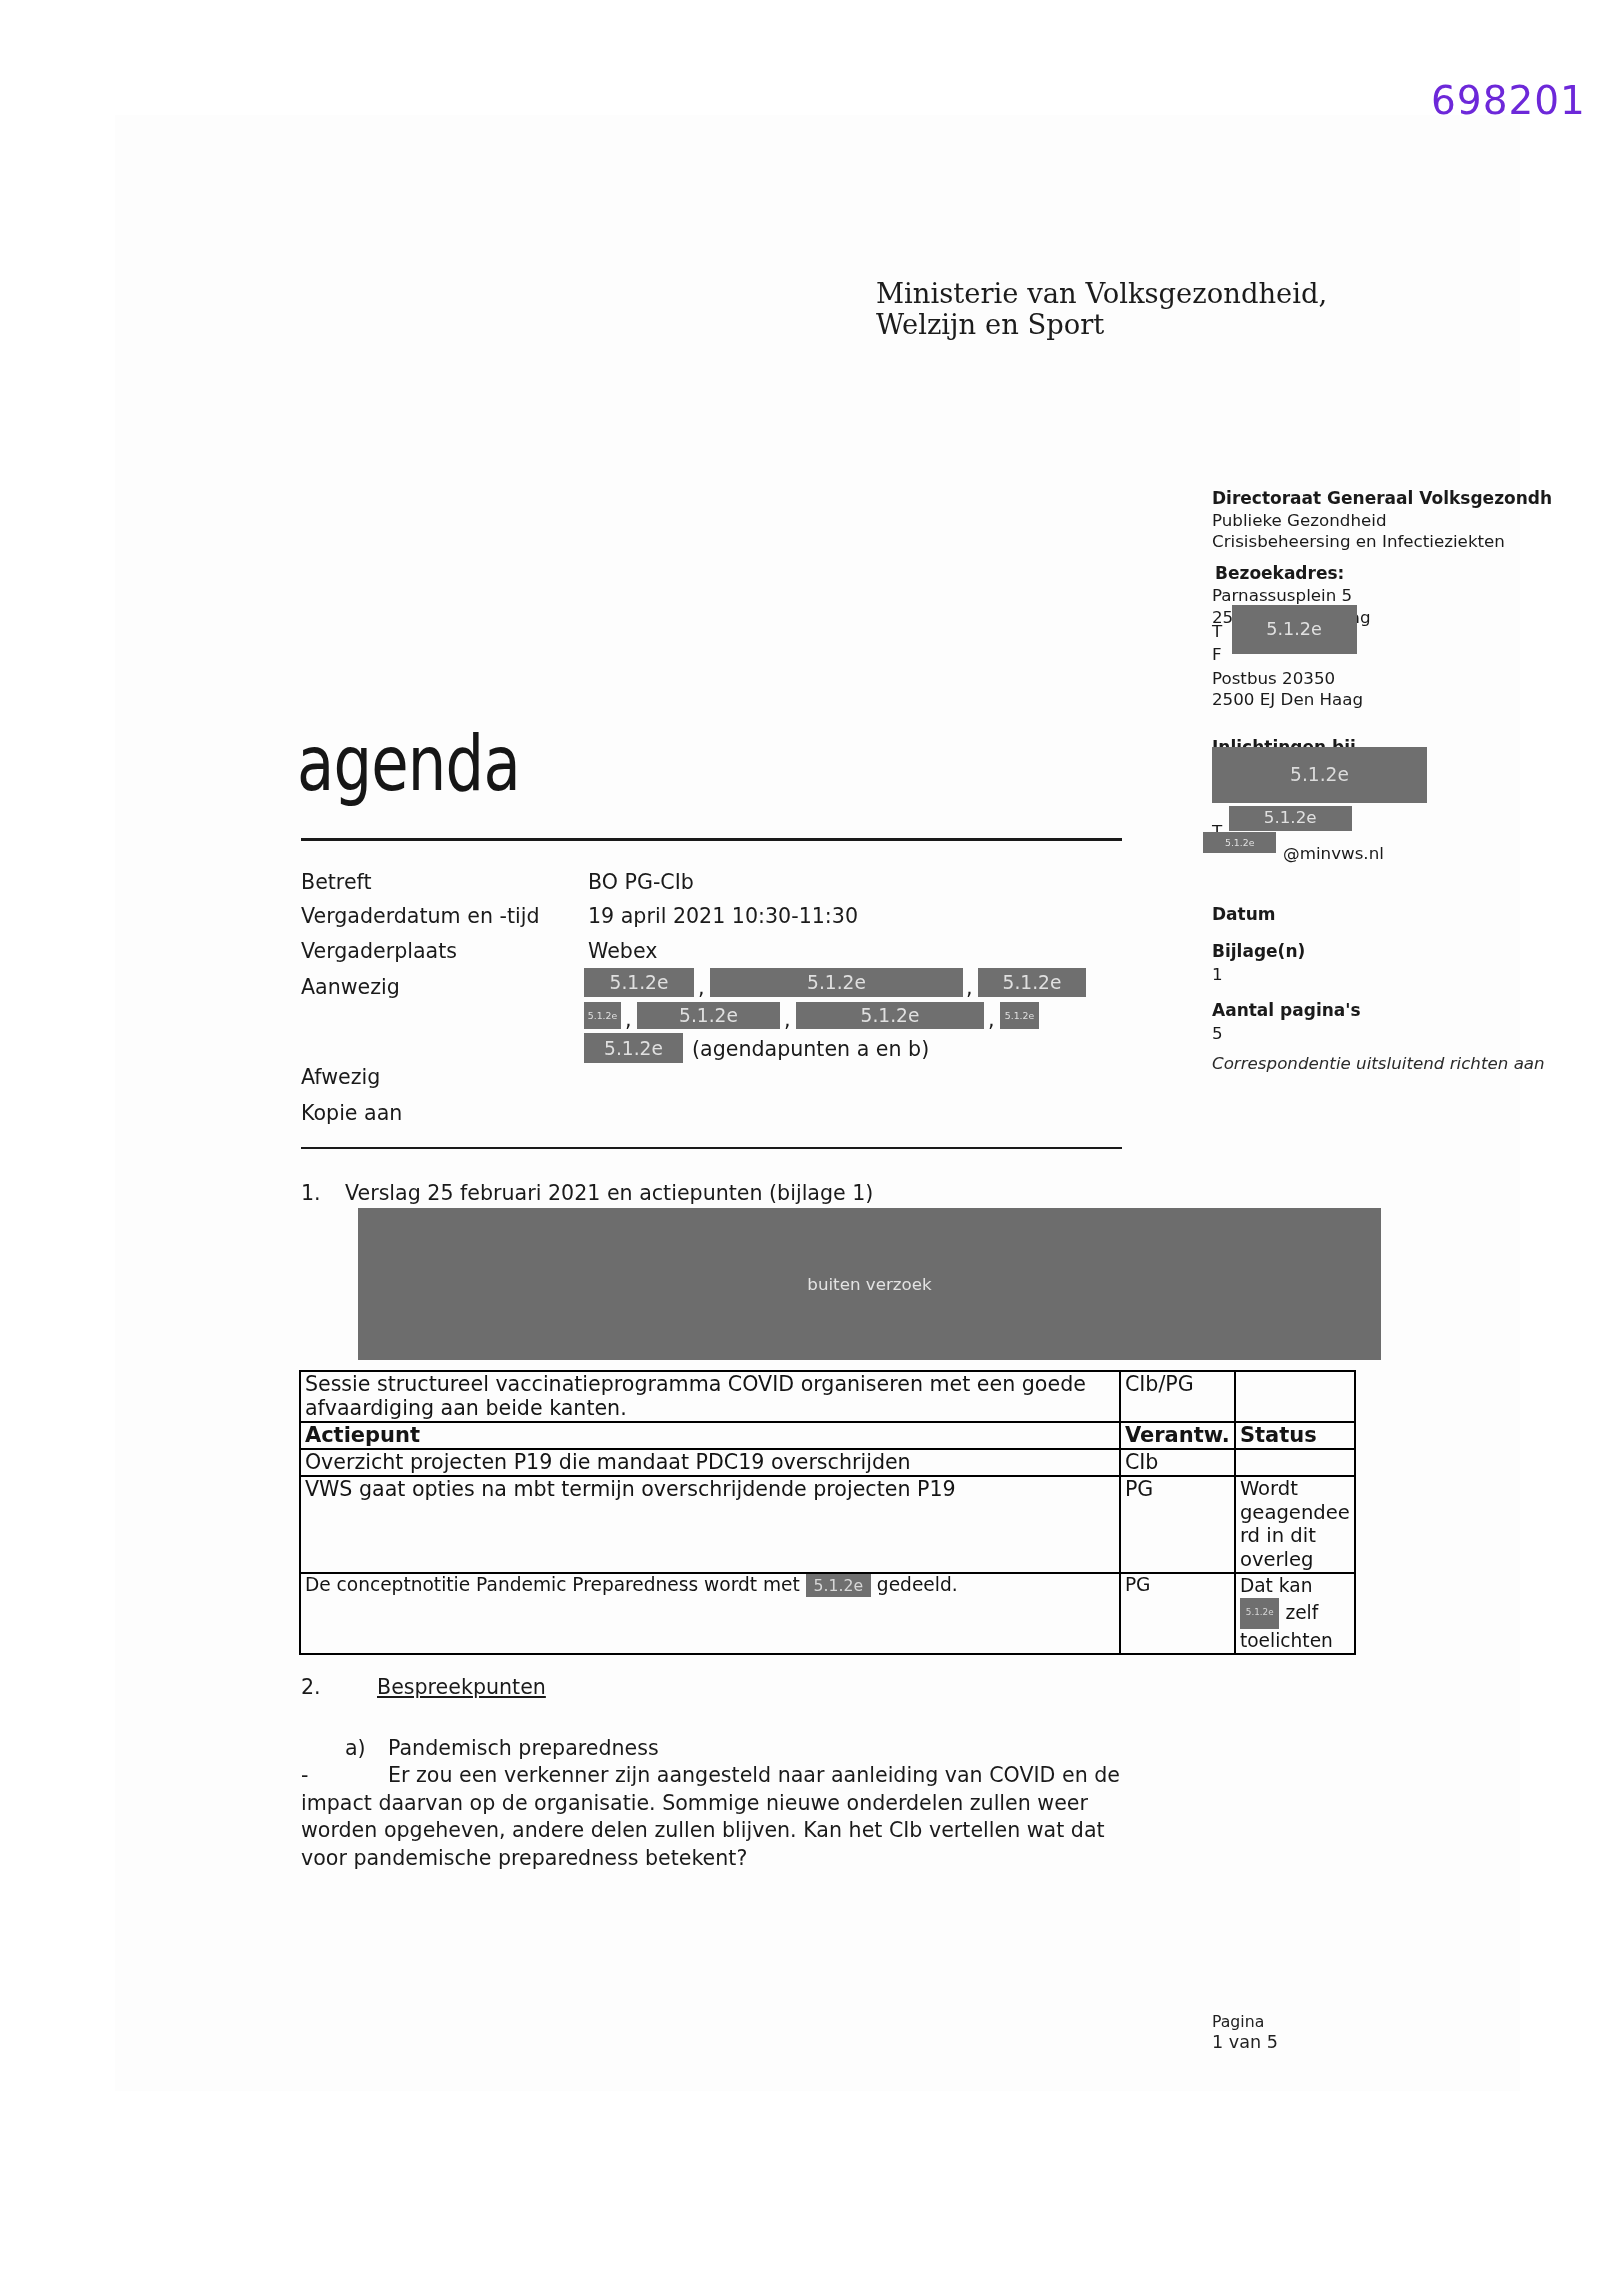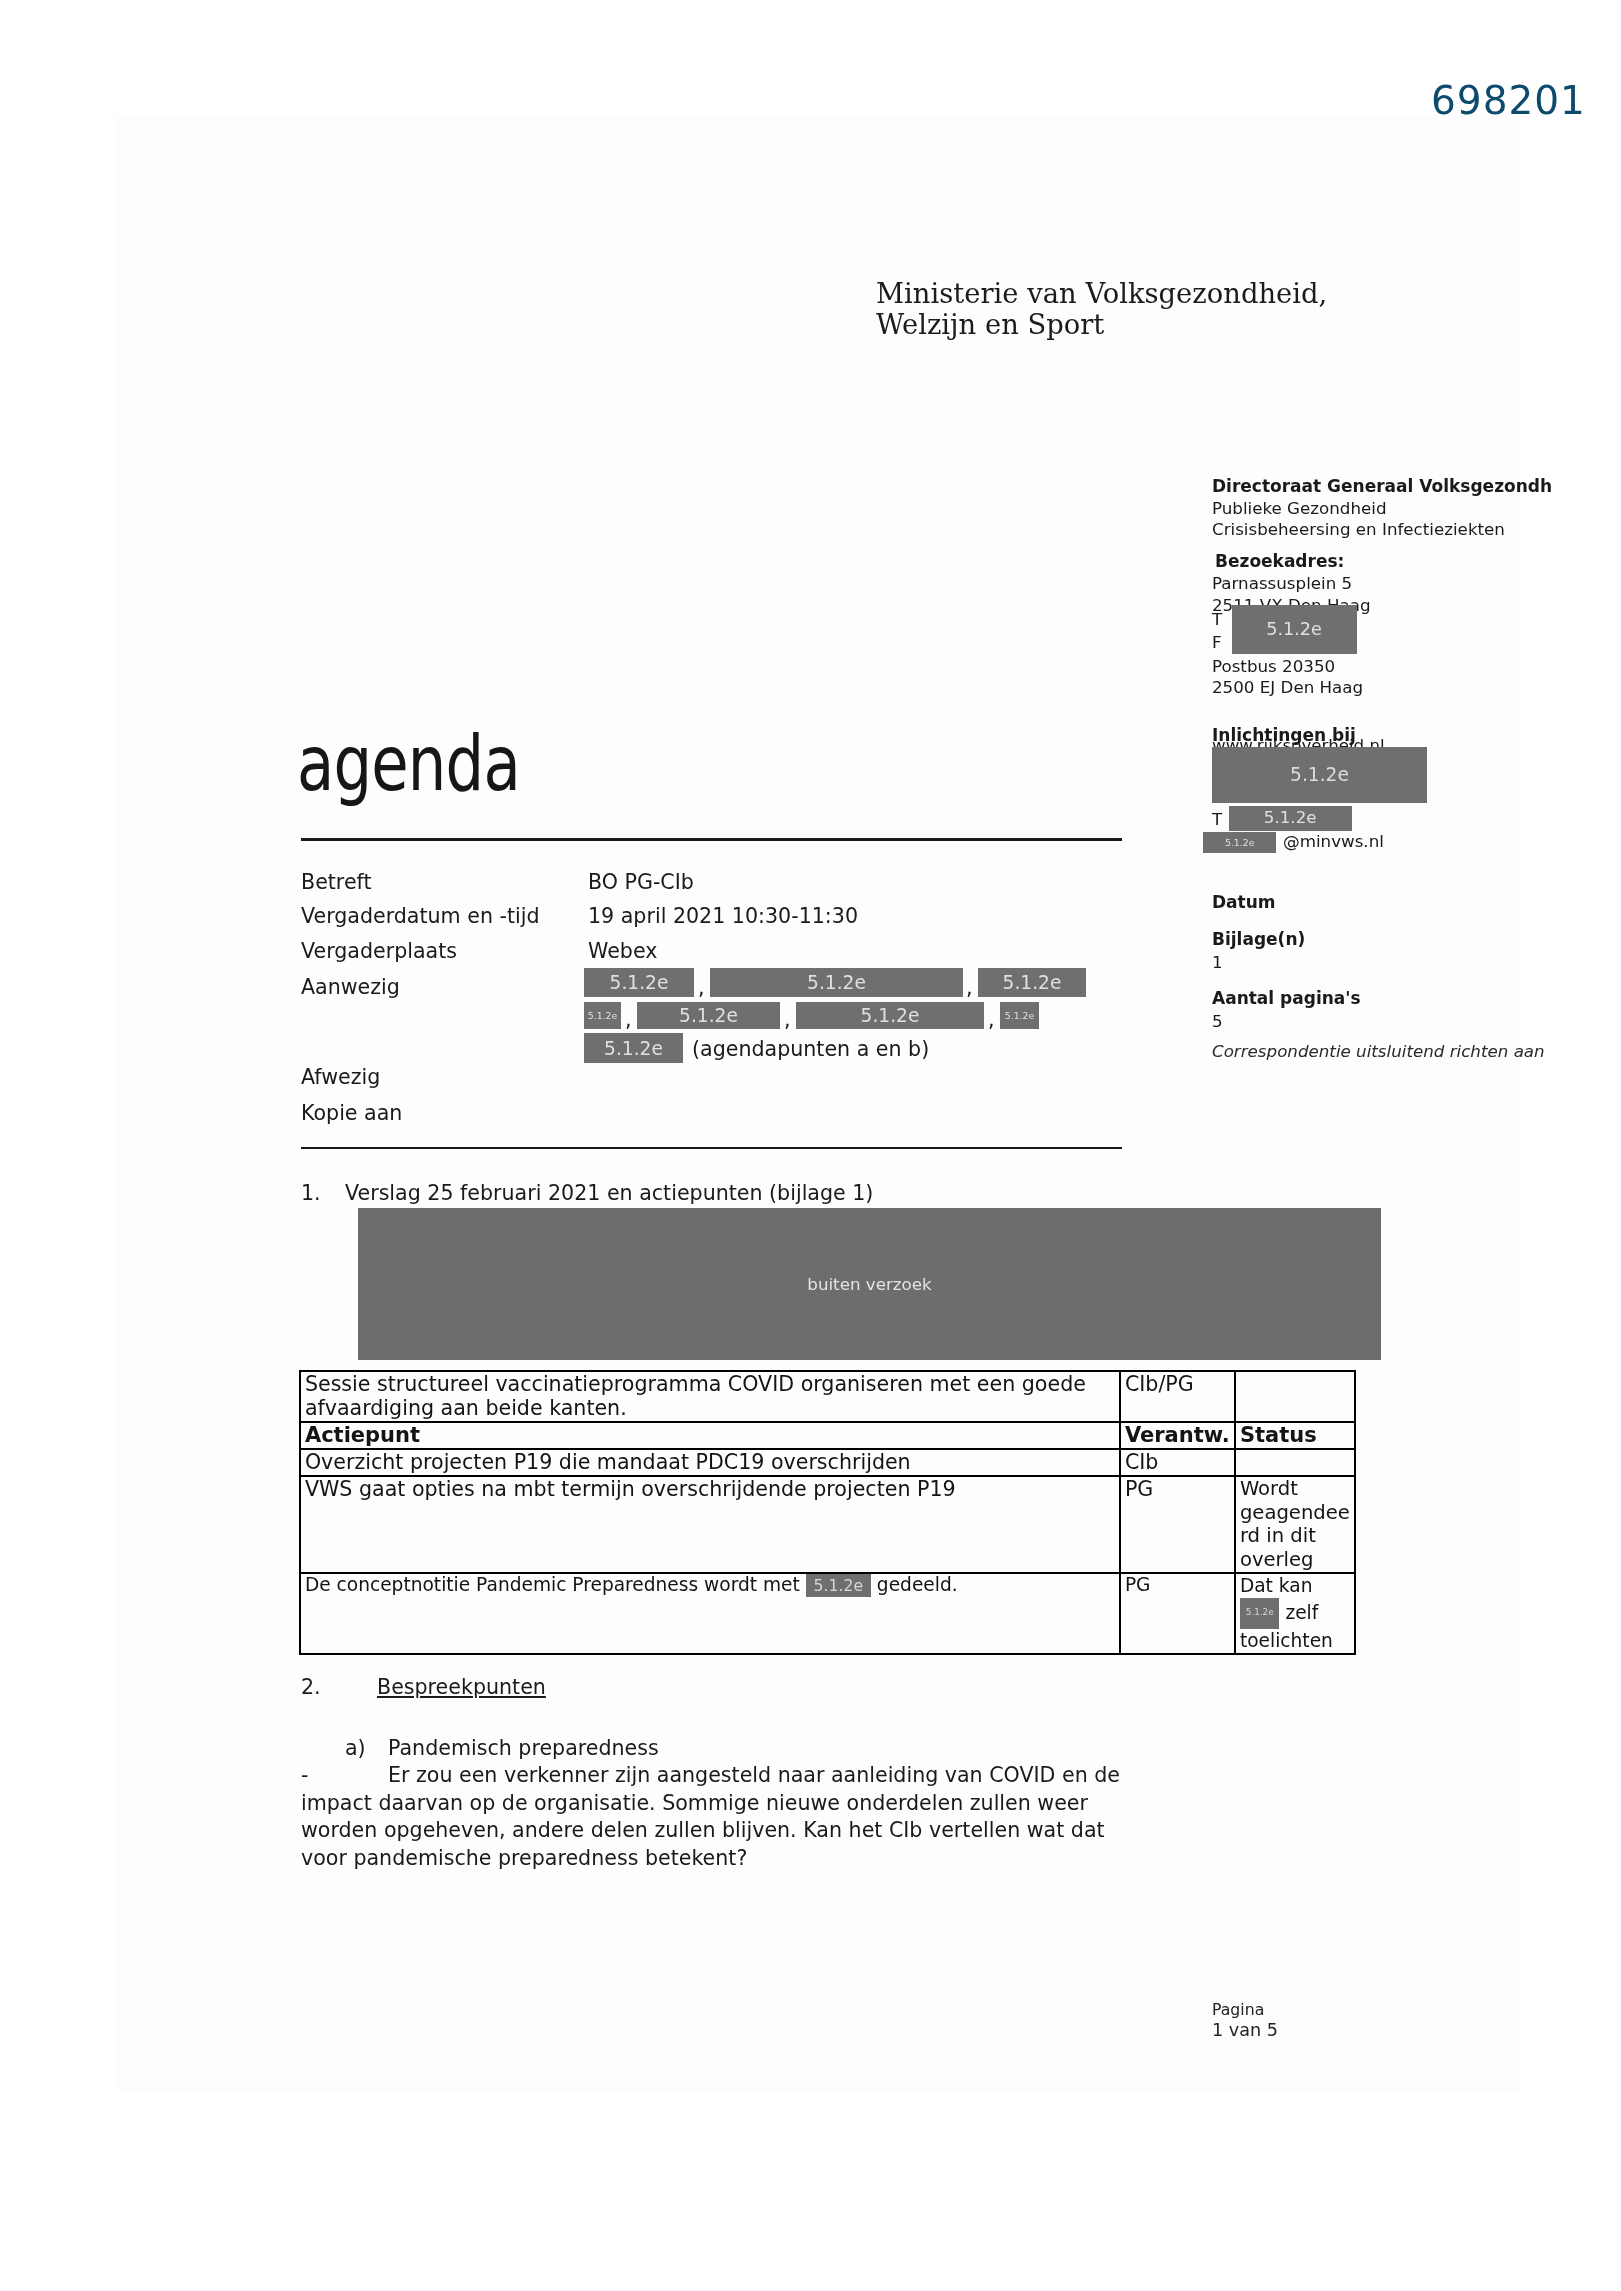--- a/index.html
+++ b/index.html
@@ -5,28 +5,28 @@
   html,body{margin:0;padding:0;}
   body{
     position:relative;width:1621px;height:2292px;background:#ffffff;
     font-family:"DejaVu Sans","Liberation Sans",sans-serif;color:#1a1a1a;
     overflow:hidden;
   }
   .abs{position:absolute;}
   .page-bg{
     left:115px;top:115px;width:1405px;height:1976px;background:#fdfdfd;
   }
-  .doc-number{left:1431px;top:78px;font-size:39px;letter-spacing:1px;color:#0c4a6e;}
+  .doc-number{left:1431px;top:78px;font-size:39px;letter-spacing:1px;color:#6d28d9;}
   .ministry{
     left:876px;top:278px;font-family:"DejaVu Serif","Liberation Serif",serif;
     font-size:27.4px;line-height:31px;color:#1c1c1c;
   }
   
   .sidebar{left:1212px;top:0;width:409px;height:2292px;font-size:16.7px;line-height:21.6px;}
-  .sb{position:absolute;white-space:nowrap;}
+  .sb{position:absolute;white-space:nowrap;margin-top:12px;}
   .sb-b{font-weight:bold;font-size:17px;}
   .sb-i{font-style:italic;color:#2a2a2a;}
   
   .redact{
     background:#6f6f6f;color:#e0e0e0;display:inline-flex;
     align-items:center;justify-content:center;font-size:18.6px;
   }
   .redact-abs{position:absolute;}
   .redact-tiny{font-size:9.3px;}
   .redact-big{font-size:18.6px;color:#dcdcdc;}

